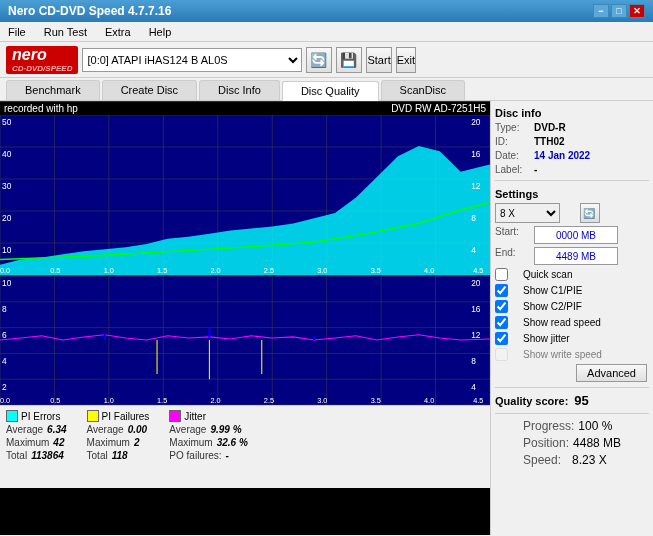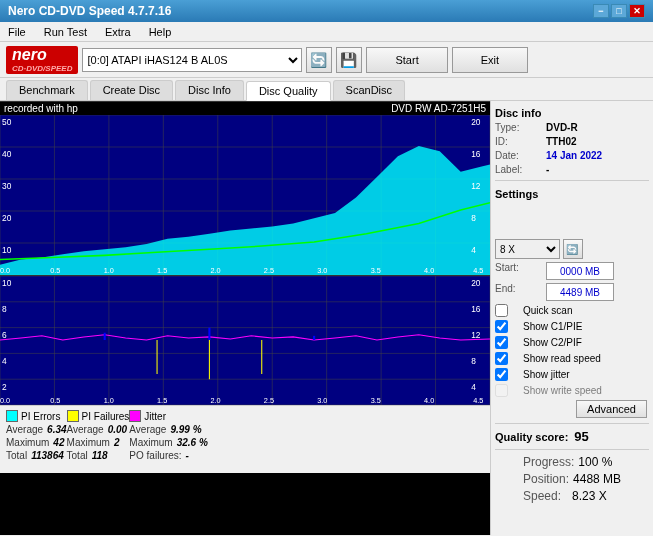--- a/index.html
+++ b/index.html
@@ -65,21 +65,21 @@
     .nero-sub { font-size: 8px; display: block; color: #ffaaaa; }
     .drive-select {
       height: 24px;
       min-width: 220px;
       font-size: 11px;
       border: 1px solid #999;
       background: white;
     }
     .toolbar-btn {
       height: 26px;
-      padding: 2px 28px;
+      padding: 2px 0;
       font-size: 11px;
       border: 1px solid #999;
       background: linear-gradient(to bottom, #f8f8f8, #e0e0e0);
       cursor: pointer;
     }
     .toolbar-icon-btn {
       width: 26px; height: 26px;
       border: 1px solid #999;
       background: linear-gradient(to bottom, #f8f8f8, #e0e0e0);
       display: flex; align-items: center; justify-content: center;
@@ -88,21 +88,21 @@
 
     
     .tabs {
       background: #f0f0f0;
       display: flex;
       padding: 2px 6px 0;
       border-bottom: 1px solid #ccc;
       gap: 2px;
     }
     .tab {
-      padding: 3px 12px;
+      padding: 3px 18px;
       border: 1px solid #ccc;
       border-bottom: none;
       background: #ddd;
       cursor: pointer;
       font-size: 11px;
       border-radius: 3px 3px 0 0;
     }
     .tab.active {
       background: white;
       border-bottom: 1px solid white;
@@ -131,23 +131,24 @@
       height: 130px;
       background: #000;
       overflow: hidden;
       border-top: 1px solid #333;
     }
 
     
     .stats-area {
       background: #f0f0f0;
       display: flex;
+      gap: 20px;
       padding: 4px 6px;
       font-size: 10px;
-      height: 68px;
+      height: 83px;
       align-items: flex-start;
       border-top: 1px solid #ccc;
     }
     .stat-group { display: flex; flex-direction: column; gap: 2px; }
     .stat-label { display: flex; align-items: center; gap: 3px; }
     .color-box { width: 12px; height: 12px; border: 1px solid #666; }
     .stat-row { display: flex; gap: 4px; }
     .stat-key { color: #333; }
     .stat-val { font-weight: bold; font-style: italic; }
 
@@ -163,50 +164,49 @@
       overflow: hidden;
     }
 
     .panel-section-title {
       font-weight: bold;
       font-size: 11px;
       margin-top: 2px;
     }
     .panel-row {
       display: flex;
-      gap: 16px;
+      gap: 4px;
       font-size: 10px;
     }
     .panel-label { color: #555; min-width: 35px; }
     .panel-value { font-weight: bold; }
     .panel-value.blue { color: #0000cc; }
 
     .settings-row {
       display: flex;
       align-items: center;
-      gap: 3px;
-      margin-top: 36px;
+      gap: 20px;
     }
     .speed-select {
       height: 20px;
       width: 65px;
       font-size: 10px;
       border: 1px solid #999;
     }
     .small-icon-btn {
       width: 20px; height: 20px;
       border: 1px solid #999;
       background: linear-gradient(to bottom, #f8f8f8, #ddd);
       display: flex; align-items: center; justify-content: center;
       font-size: 10px;
       cursor: pointer;
     }
 
     .mb-input {
-      width: 68px; height: 18px;
+      width: 84px; height: 18px;
       font-size: 10px;
       border: 1px solid #999;
       background: white;
       text-align: center;
       color: #0000cc;
     }
 
     .checkbox-row {
       display: flex;
       align-items: center;

